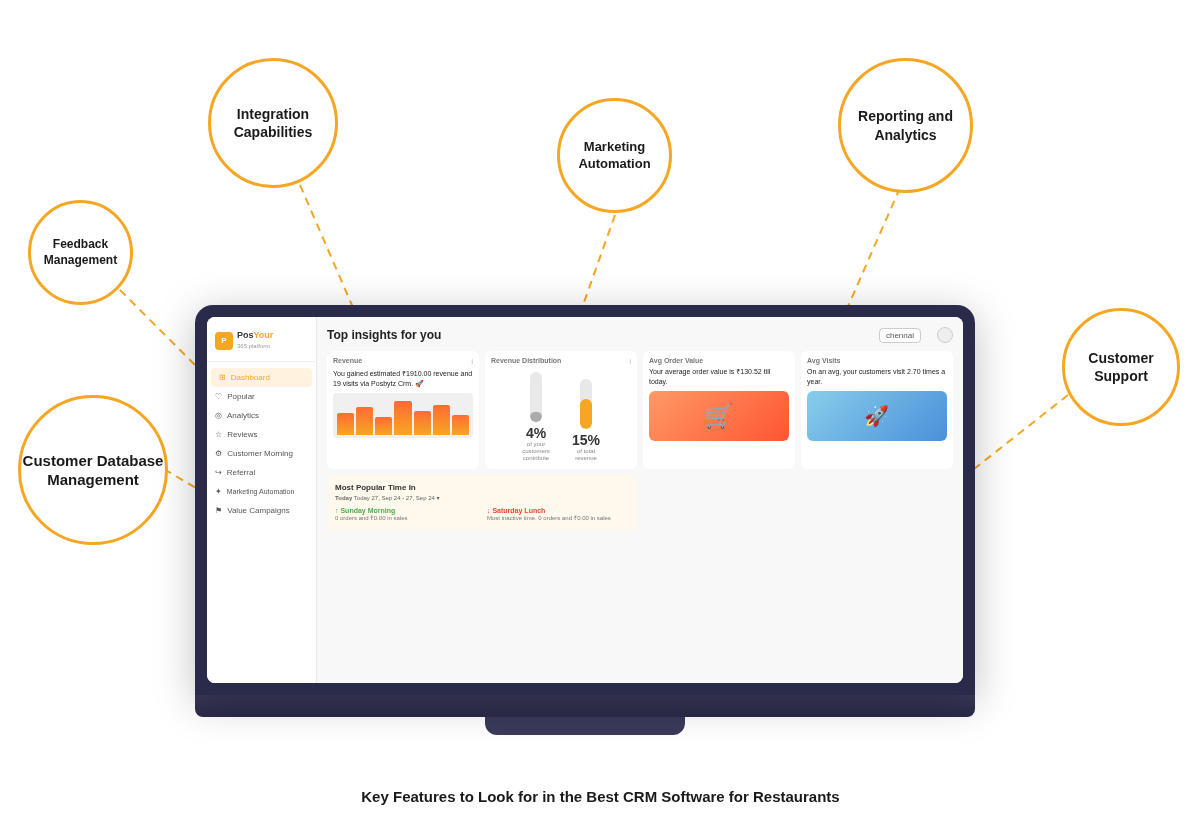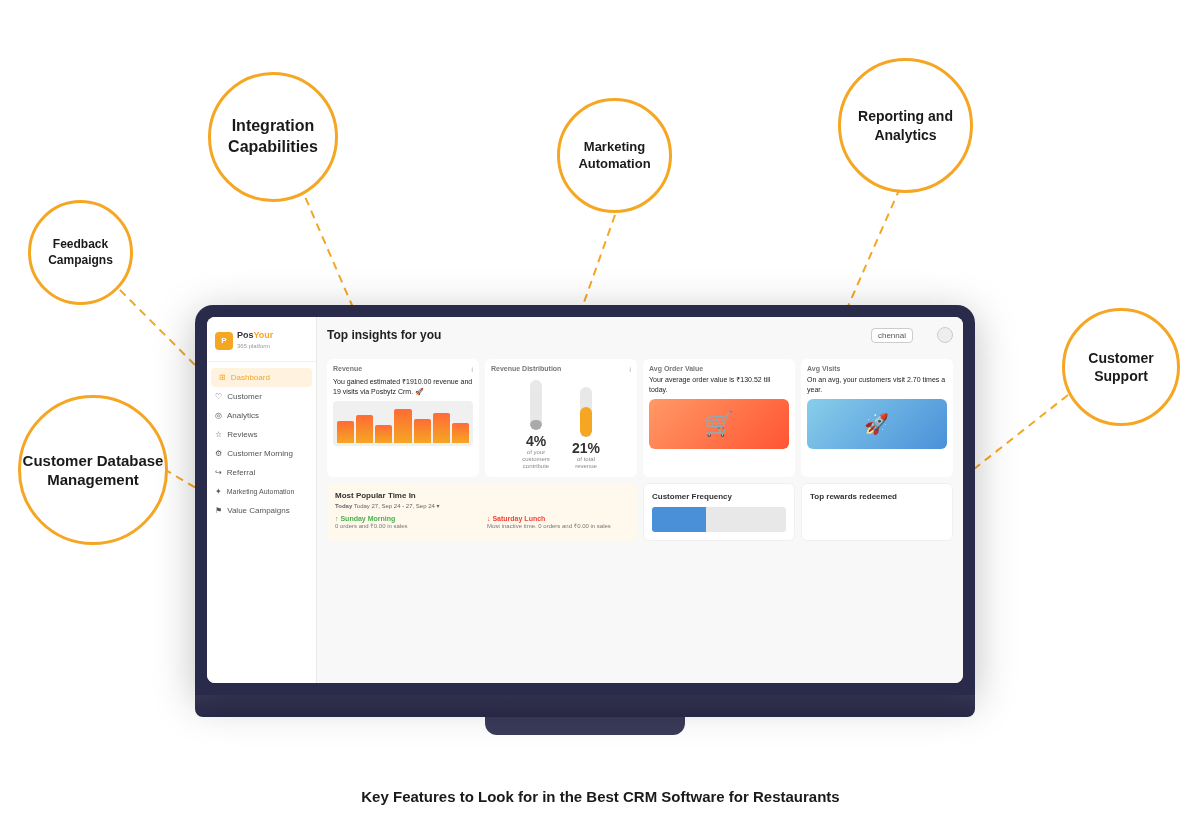--- a/index.html
+++ b/index.html
@@ -132,33 +132,33 @@
       flex: 1;
       background: #f8f8f8;
       padding: 10px;
       overflow: hidden;
     }
 
     .screen-header {
       display: flex;
       justify-content: space-between;
       align-items: center;
-      margin-bottom: 16px;
+      margin-bottom: 8px;
     }
 
     .screen-title {
       font-size: 12px;
       font-weight: 700;
       color: #222;
     }
 
     .header-right {
       display: flex;
       align-items: center;
-      gap: 24px;
+      gap: 16px;
     }
 
     .location-badge {
       font-size: 8px;
       border: 1px solid #ccc;
       border-radius: 4px;
       padding: 2px 6px;
       color: #555;
       background: #fff;
     }
@@ -293,38 +293,38 @@
 
   <line x1="900" y1="188" x2="820" y2="370" stroke="#f5a623" stroke-width="2" stroke-dasharray="8,6" fill="none"></line>
 
   <line x1="110" y1="280" x2="260" y2="430" stroke="#f5a623" stroke-width="2" stroke-dasharray="8,6" fill="none"></line>
 
   <line x1="152" y1="462" x2="250" y2="520" stroke="#f5a623" stroke-width="2" stroke-dasharray="8,6" fill="none"></line>
 
   <line x1="1068" y1="395" x2="960" y2="480" stroke="#f5a623" stroke-width="2" stroke-dasharray="8,6" fill="none"></line>
 </svg>
 
-<div class="feature-bubble" style="left:208px; top:72px; width:130px; height:130px; font-size:16px;">
+<div class="feature-bubble" style="left:208px; top:58px; width:130px; height:130px; font-size:14px;">
   <span>Integration
 Capabilities</span>
 </div>
 
 <div class="feature-bubble" style="left:557px; top:98px; width:115px; height:115px; font-size:13px;">
   <span>Marketing
 Automation</span>
 </div>
 
 <div class="feature-bubble" style="left:838px; top:58px; width:135px; height:135px; font-size:14px;">
   <span>Reporting
 and Analytics</span>
 </div>
 
 <div class="feature-bubble" style="left:28px; top:200px; width:105px; height:105px; font-size:12px;">
   <span>Feedback
-Campaigns</span>
+Management</span>
 </div>
 
 <div class="feature-bubble" style="left:18px; top:395px; width:150px; height:150px; font-size:15px; font-weight:800;text-align:center;">
   <span>Customer
 Database
 Management</span>
 </div>
 
 <div class="feature-bubble" style="left:1062px; top:308px; width:118px; height:118px; font-size:14px;">
   <span>Customer
@@ -340,21 +340,21 @@
           <div class="logo-icon">P</div>
           <div style="font-size:9px; font-weight:700; line-height:1.1; color:#333;">Pos<span style="color:#f5a623;">Your</span><br><span style="font-size:6px; font-weight:400; color:#999;">365 platform</span></div>
         </div>
 
         <div class="sidebar-item active">
           <span>⊞</span>
           <span>Dashboard</span>
         </div>
         <div class="sidebar-item">
           <span>♡</span>
-          <span>Customer</span>
+          <span>Popular</span>
         </div>
         <div class="sidebar-item">
           <span>◎</span>
           <span>Analytics</span>
         </div>
         <div class="sidebar-item">
           <span>☆</span>
           <span>Reviews</span>
         </div>
         <div class="sidebar-item">
@@ -419,21 +419,21 @@
                 </div>
                 <div class="pct-value" style="font-size:14px; font-weight:700;">4%</div>
                 <div class="pct-label" style="font-size:6px; color:#888; max-width:40px; text-align:center; line-height:1.2;">of your customers contribute</div>
               </div>
               <div style="text-align:center;">
                 <div style="display:flex; justify-content:center; margin-bottom:3px;">
                   <div style="width:12px; height:50px; background:#e8e8e8; border-radius:6px; position:relative; overflow:hidden;">
                     <div style="position:absolute; bottom:0; width:100%; height:60%; background:#f5a623; border-radius:6px;"></div>
                   </div>
                 </div>
-                <div class="pct-value" style="font-size:14px; font-weight:700;">21%</div>
+                <div class="pct-value" style="font-size:14px; font-weight:700;">15%</div>
                 <div class="pct-label" style="font-size:6px; color:#888; max-width:40px; text-align:center; line-height:1.2;">of total revenue</div>
               </div>
             </div>
           </div>
 
           <div class="insight-card">
             <div class="card-title">
               <span style="font-weight:600; font-size:7px;">Avg Order Value</span>
             </div>
             <div class="card-value" style="font-size:7px; font-weight:400;">Your average order value is ₹130.52 till today.</div>
@@ -466,29 +466,20 @@
                 <div style="color:#4caf50; font-size:7px;">↑ <span style="font-weight:600;">Sunday Morning</span></div>
                 <div style="font-size:6px; color:#777;">0 orders and ₹0.00 in sales</div>
               </div>
               <div style="flex:1;">
                 <div style="color:#f44336; font-size:7px;">↓ <span style="font-weight:600;">Saturday Lunch</span></div>
                 <div style="font-size:6px; color:#777;">Most inactive time. 0 orders and ₹0.00 in sales</div>
               </div>
             </div>
           </div>
 
-          <div style="display:flex; gap:6px;">
-            <div style="flex:1; background:#fff; border-radius:6px; padding:8px; border:1px solid #f0f0f0;">
-              <div style="font-size:8px; font-weight:600; color:#333;">Customer Frequency</div>
-              <div style="height:25px; margin-top:6px; background: linear-gradient(90deg, #4a90d9 40%, #e8e8e8 40%); border-radius:3px;"></div>
-            </div>
-            <div style="flex:1; background:#fff; border-radius:6px; padding:8px; border:1px solid #f0f0f0;">
-              <div style="font-size:8px; font-weight:600; color:#333;">Top rewards redeemed</div>
-            </div>
-          </div>
         </div>
 
       </div>
     </div>
   </div>
   <div class="laptop-base"></div>
   <div class="laptop-stand"></div>
 </div>
 
 <div class="page-caption">Key Features to Look for in the Best CRM Software for Restaurants</div>

